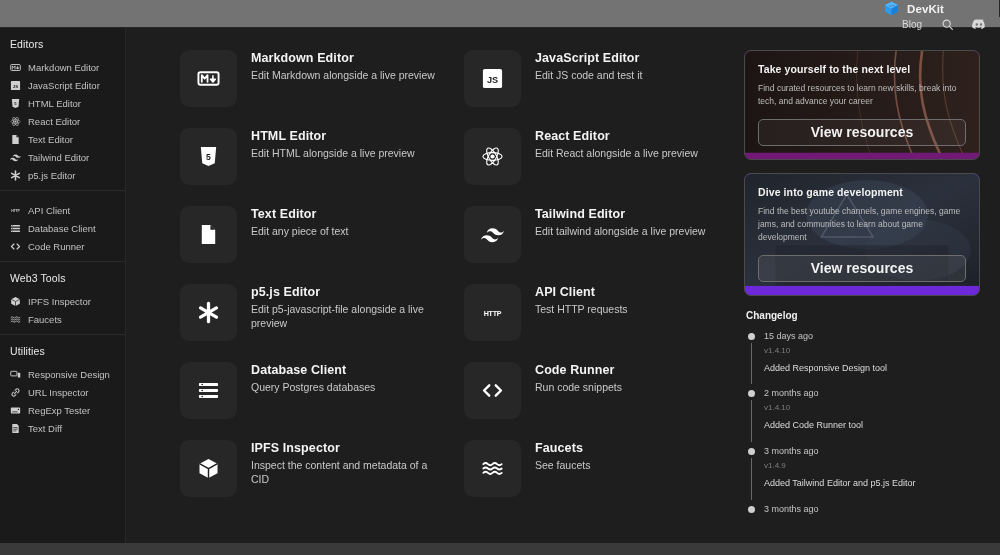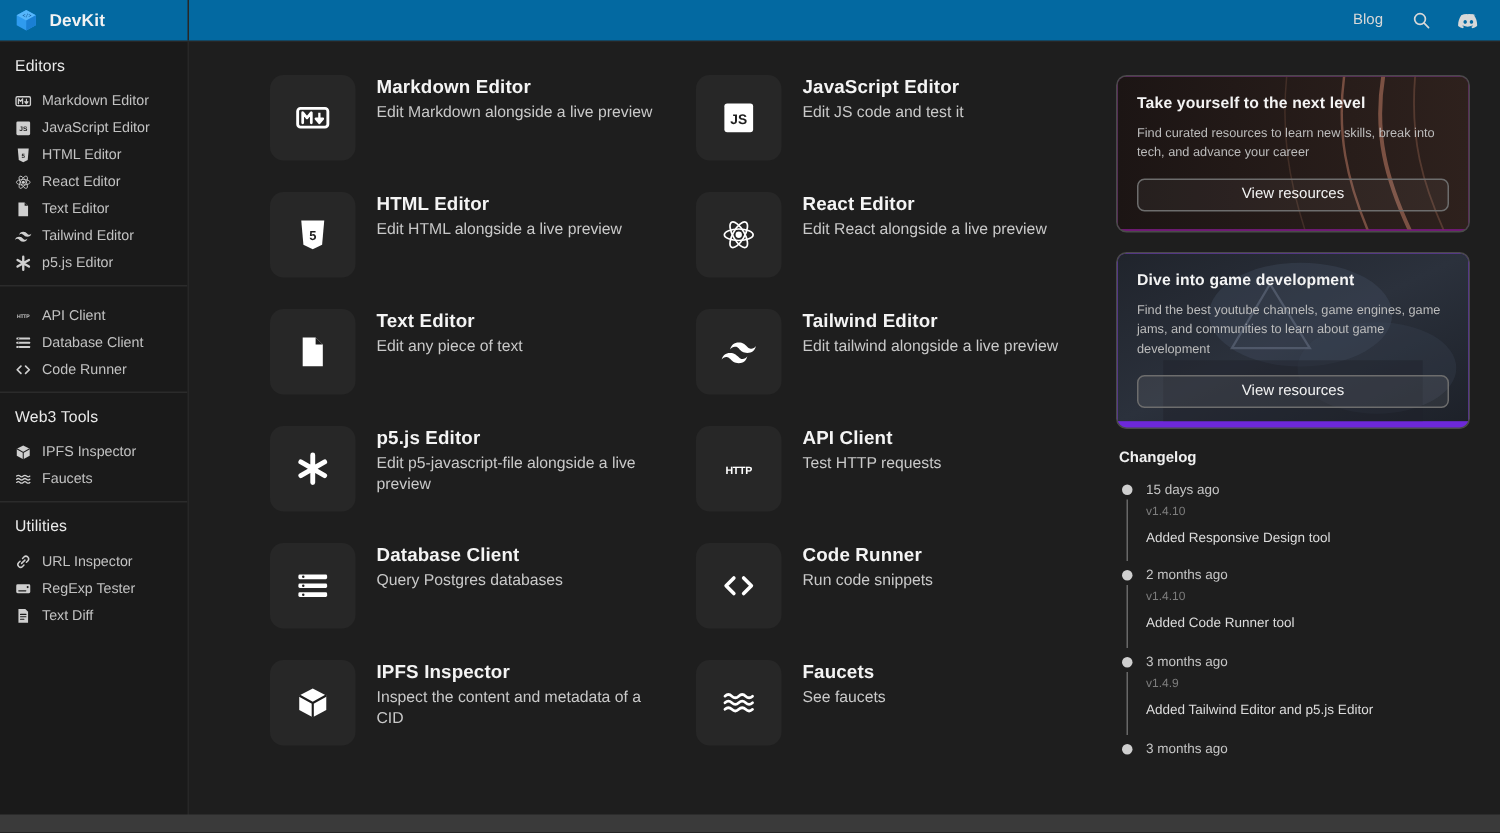--- a/index.html
+++ b/index.html
@@ -8,22 +8,23 @@
     background: #1e1e1e;
     font-family: "Liberation Sans", sans-serif;
     overflow: hidden;
   }
   #app { position: relative; width: 1000px; height: 555px; display: flex; flex-direction: column; }
 
   
   .topbar {
     height: 28px; min-height: 28px;
     display: flex; align-items: flex-end;
-    background: #0369a1;
+    background: #737373;
     border-bottom: 1px solid #272727;
+    flex-direction: column;
   }
   .brand {
     width: 126px; min-width: 126px; height: 100%;
     display: flex; align-items: center; gap: 7px;
     padding-left: 9px;
     border-right: 1px solid #272727;
   }
   .brand-logo { width: 17px; height: 17px; position: relative; flex: none; }
   .brand-name { font-size: 11.5px; font-weight: bold; color: #f2f2f2; letter-spacing: .1px; }
   .topbar-right {
@@ -97,21 +98,21 @@
   }
   .promo.p1 { background: #701a75; }
   .promo.p2 { background: #6d28d9; }
   .promo-bg { position: absolute; inset: 0; pointer-events: none; }
   .promo-inner { position: relative; z-index: 2; }
   .promo-title { font-size: 10.5px; font-weight: bold; color: #f3f3f3; margin-bottom: 7px; letter-spacing: .1px; }
   .promo-desc { font-size: 8.5px; color: #bdbdbd; line-height: 1.52; margin-bottom: 11px; }
   .promo-btn {
     display: block; width: 100%; text-align: center;
     border: 1px solid #6d6d6d; border-radius: 5px;
-    padding: 4.5px 0; font-size: 10px; font-weight: normal; color: #f2f2f2;
+    padding: 4.5px 0; font-size: 14px; font-weight: bold; color: #f2f2f2;
     background: rgba(255,255,255,.045); cursor: pointer;
     font-family: "Liberation Sans", sans-serif;
   }
   .promo.p2 .promo-btn { background: rgba(255,255,255,.07); }
 
   .chlog-title { font-size: 10px; font-weight: bold; color: #f0f0f0; margin: 14px 0 10px 2px; }
   .chlog-item { position: relative; padding-left: 20px; padding-bottom: 14px; }
   .chlog-item:last-child { padding-bottom: 0; }
   .chlog-dot {
     position: absolute; left: 4px; top: 2px;
@@ -293,20 +294,29 @@
               </svg>
             </span>
             <span class="nav-label">Faucets</span>
           </div>
         </div>
         <div class="nav-group">
           <div class="nav-title">Utilities</div>
           <div class="nav-item">
             <span class="nav-ico">
               <svg width="11" height="11" viewBox="0 0 24 24">
+                <rect x="1.6" y="5" width="13.6" height="10" rx="1.4" fill="none" stroke="currentColor" stroke-width="2"></rect>
+                <rect x="17" y="8.4" width="5.4" height="10.4" rx="1.3" fill="currentColor"></rect>
+              </svg>
+            </span>
+            <span class="nav-label">Responsive Design</span>
+          </div>
+          <div class="nav-item">
+            <span class="nav-ico">
+              <svg width="11" height="11" viewBox="0 0 24 24">
                 <g fill="none" stroke="currentColor" stroke-width="2.2" stroke-linecap="round">
                   <path d="M9.6 14.4 14.4 9.6"></path>
                   <path d="M11 7.2 13 5.2a3.8 3.8 0 0 1 5.6 5.6l-2 2"></path>
                   <path d="M13 16.8 11 18.8a3.8 3.8 0 0 1-5.6-5.6l2-2"></path>
                 </g>
               </svg>
             </span>
             <span class="nav-label">URL Inspector</span>
           </div>
           <div class="nav-item">

